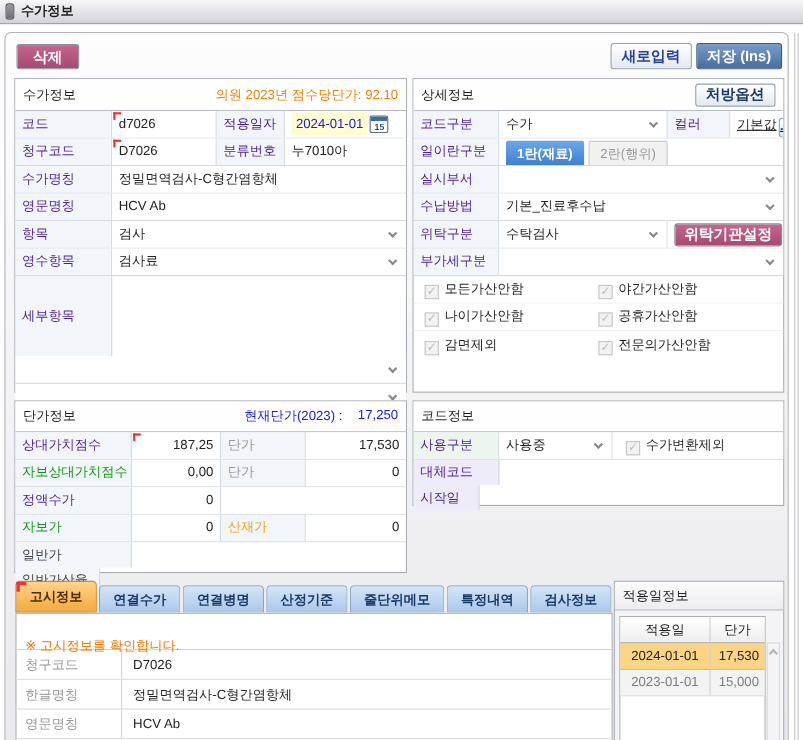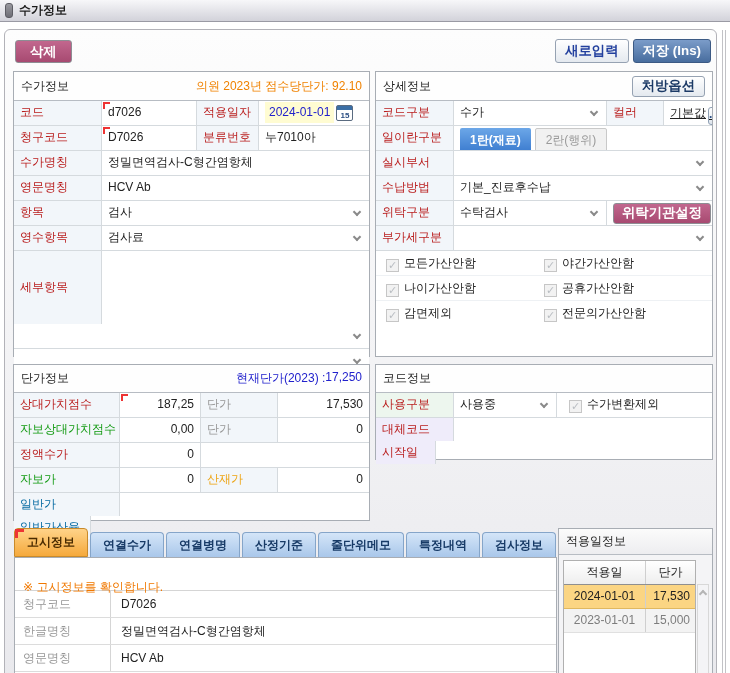--- a/index.html
+++ b/index.html
@@ -41,21 +41,21 @@
   .box-hd .hd-title { color:#1c1c1c; }
 
   #panelA { left:8px; top:41px;  width:357px; height:286px; }
   #panelB { left:370px; top:41px; width:338px; height:286px; }
   #panelC { left:8px; top:334px; width:357px; height:157px; }
   #panelD { left:370px; top:334px; width:338px; height:96px; }
 
   .row { display:flex; height:25px; border-bottom:1px solid #d5dade; }
   .row:last-child { border-bottom:none;flex-direction:column; }
   .row > div { line-height:23px; }
-  .lbl { background:#f2f6fa; border-right:1px solid #d5dade; padding:0 6px; color:#b91c1c;
+  .lbl { background:#f2f6fa; border-right:1px solid #d5dade; padding:0 6px; color:#4c1d95;
     overflow:hidden; white-space:nowrap; flex:none; }
   .val { position:relative; background:#fff; padding:0 6px; overflow:hidden; white-space:nowrap; }
   .val.bR { border-right:1px solid #d5dade; }
   .num { text-align:right; }
 
   .req::before { content:""; position:absolute; left:1px; top:1px; width:5px; height:5px;
     border-left:2px solid #e33; border-top:2px solid #e33; }
 
   .chev { position:absolute; right:9px; top:8px; width:6px; height:6px;
     border-right:2px solid #8a8a8a; border-bottom:2px solid #8a8a8a;
@@ -79,21 +79,21 @@
   .pill-off { display:inline-block; background:#f1f1f1; color:#9a9a9a;
     border:1px solid #c9c9c9; border-radius:2px; padding:0 10px; margin:2px 0 0 4px; }
 
   .cbx { display:inline-block; width:13px; height:13px; background:#f2f2f2;
     border:1px solid #c6c6c6; color:#b9bdc2; font-size:11px; line-height:11px;
     text-align:center; vertical-align:-2px; margin-right:5px; }
   .cb-row { display:flex; height:25px; align-items:center; border-bottom:1px solid #eef1f4; }
   .cb-col1 { width:168px; padding-left:10px; }
   .cb-col2 { padding-left:0; }
   .g-lbl { color:#119a11; }
-  .r-lbl { color:#0369a1; }
+  .r-lbl { color:#404040; }
   .o-lbl { color:#eda413; }
   .gray-lbl { color:#979797; }
 
   .lav { background:#efecfa; }
   .grn { background:#edf6ee; }
 
   
   #tabs { position:absolute; left:9px; top:498px; height:29px; display:flex; align-items:flex-end; }
   .tab { height:25px; line-height:24px; padding:0 12px; margin-right:2px;
     border:1px solid #85a5c9; border-bottom:none; border-radius:4px 4px 0 0;
@@ -125,21 +125,21 @@
   .h-c2 { flex:1; text-align:center; line-height:23px; }
   .h-row.sel { background:#fbd583; border-bottom:1px solid #e0b860; }
   .h-row.alt { background:#f3f3f3; color:#7d7d7d; border-bottom:1px solid #e0e0e0; }
   .h-row .h-c2.price { text-align:right; padding-right:5px; }
   .hist-scroll { position:absolute; right:3px; top:55px; bottom:4px; width:12px;
     background:#f4f4f6; border:1px solid #d8d8d8; }
   .up-chev { position:absolute; left:2px; top:6px; width:6px; height:6px;
     border-left:2px solid #b5b5b5; border-top:2px solid #b5b5b5; transform:rotate(45deg); }
 
   .hd-note-orange { color:#f08200; }
-  .hd-note-blue { color:#2121cc; display:flex; }
+  .hd-note-blue { color:#2121cc; display:flex; gap:14px; }
 </style>
 </head>
 <body>
 
 <div id="screen">
 
   <div id="titlebar">
     <span class="title-pill"></span>
     <span class="title-text">수가정보</span>
   </div>

